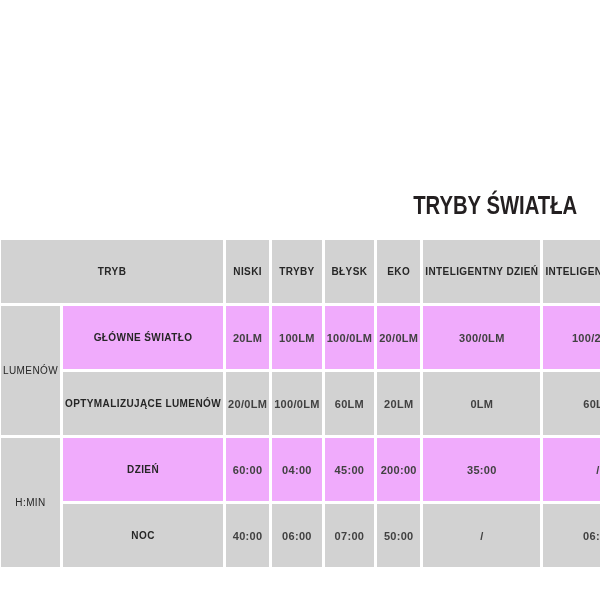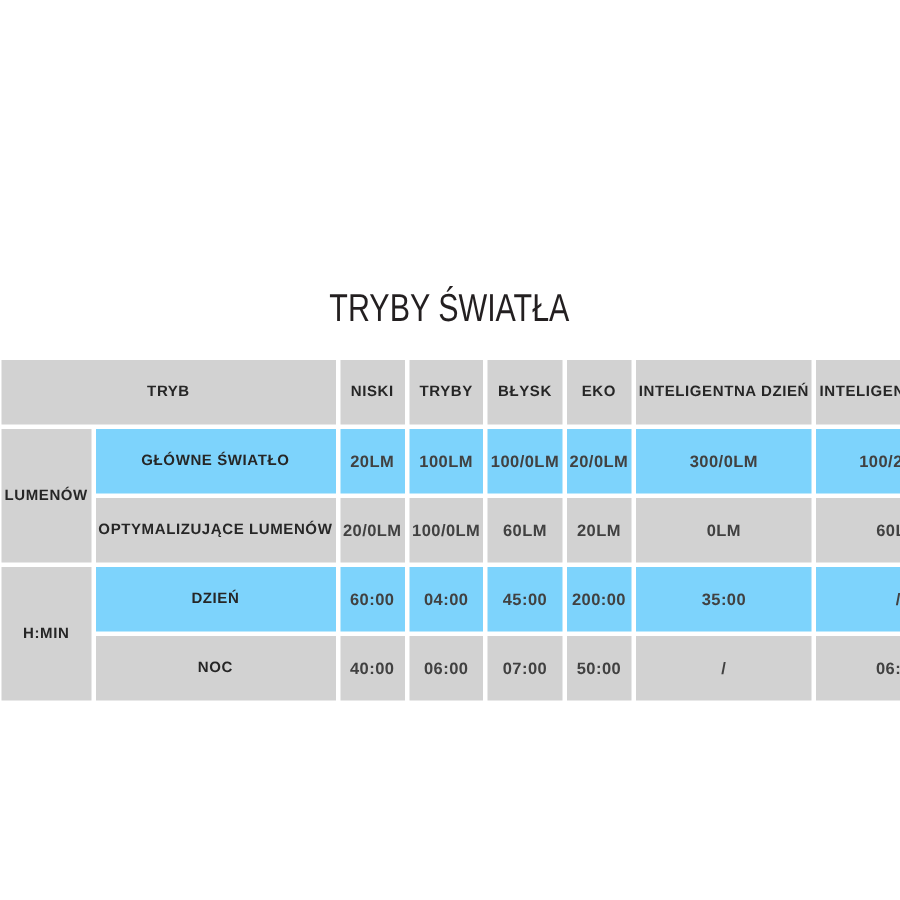--- a/index.html
+++ b/index.html
@@ -12,59 +12,59 @@
     background: #ffffff;
     font-family: "Liberation Sans", sans-serif;
     position: relative;
     overflow: hidden;
   }
   .page-title {
     position: absolute;
     top: 190px;
     left: 0;
     width: 600px;
-    text-align: center;
+    text-align: right;
     font-size: 26px;
-    font-weight: 400;
+    font-weight: 700;
     color: #231f20;
     letter-spacing: 0px;
   }
   .page-title > span {
     display: inline-block;
     transform: scaleX(0.78);
     transform-origin: center;
     white-space: nowrap;
   }
   table.modes {
     position: absolute;
     left: -2px;
     top: 237px;
     border-collapse: separate;
     border-spacing: 3px;
     table-layout: fixed;
   }
   table.modes td, table.modes th {
-    padding: 6px 2px;
+    padding: 16px 2px;
     text-align: center;
     vertical-align: middle;
     height: 31px;
     overflow: hidden;
     white-space: nowrap;
   }
   .cell-gray { background: #d2d2d2; }
-  .cell-white { background: #7dd3fc; }
+  .cell-white { background: #f0abfc; }
   .hdr {
     font-size: 10px;
     font-weight: 700;
     color: #262626;
     letter-spacing: 0.4px;
   }
   .grp {
     font-size: 10px;
-    font-weight: 700;
+    font-weight: 400;
     color: #262626;
     letter-spacing: 0.4px;
   }
   .sublabel {
     font-size: 10px;
     font-weight: 700;
     color: #262626;
     letter-spacing: 0.4px;
   }
   .val {
@@ -92,21 +92,21 @@
     <col style="width:101px">
     <col style="width:98px">
   </colgroup>
   <tbody>
     <tr>
       <th colspan="2" class="cell-gray hdr">TRYB</th>
       <th class="cell-gray hdr">NISKI</th>
       <th class="cell-gray hdr">TRYBY</th>
       <th class="cell-gray hdr">BŁYSK</th>
       <th class="cell-gray hdr">EKO</th>
-      <th class="cell-gray hdr">INTELIGENTNA DZIEŃ</th>
+      <th class="cell-gray hdr">INTELIGENTNY DZIEŃ</th>
       <th class="cell-gray hdr">INTELIGENTNA NOC</th>
     </tr>
 
     <tr>
       <td rowspan="2" class="cell-gray grp">LUMENÓW</td>
       <td class="cell-white sublabel">GŁÓWNE ŚWIATŁO</td>
       <td class="cell-white val">20LM</td>
       <td class="cell-white val">100LM</td>
       <td class="cell-white val">100/0LM</td>
       <td class="cell-white val">20/0LM</td>

